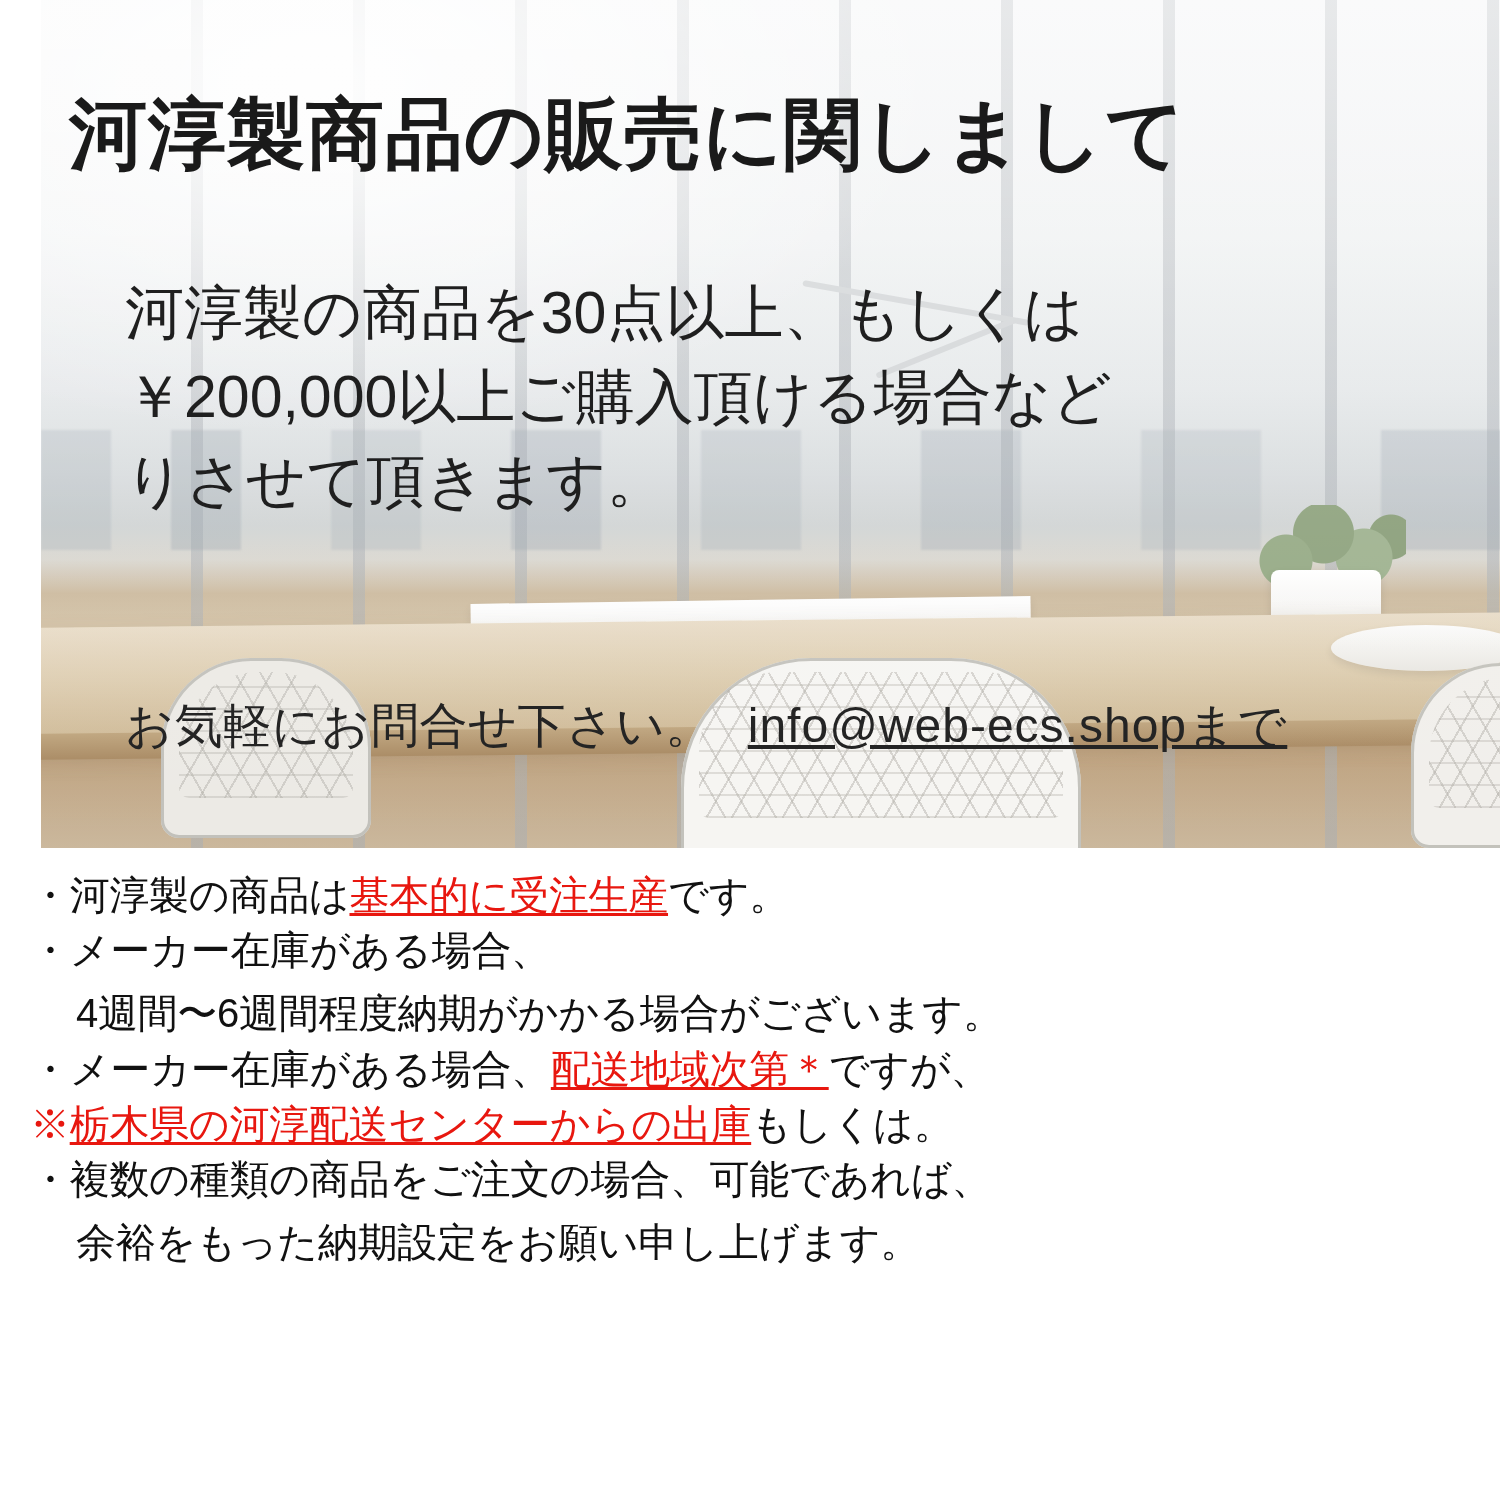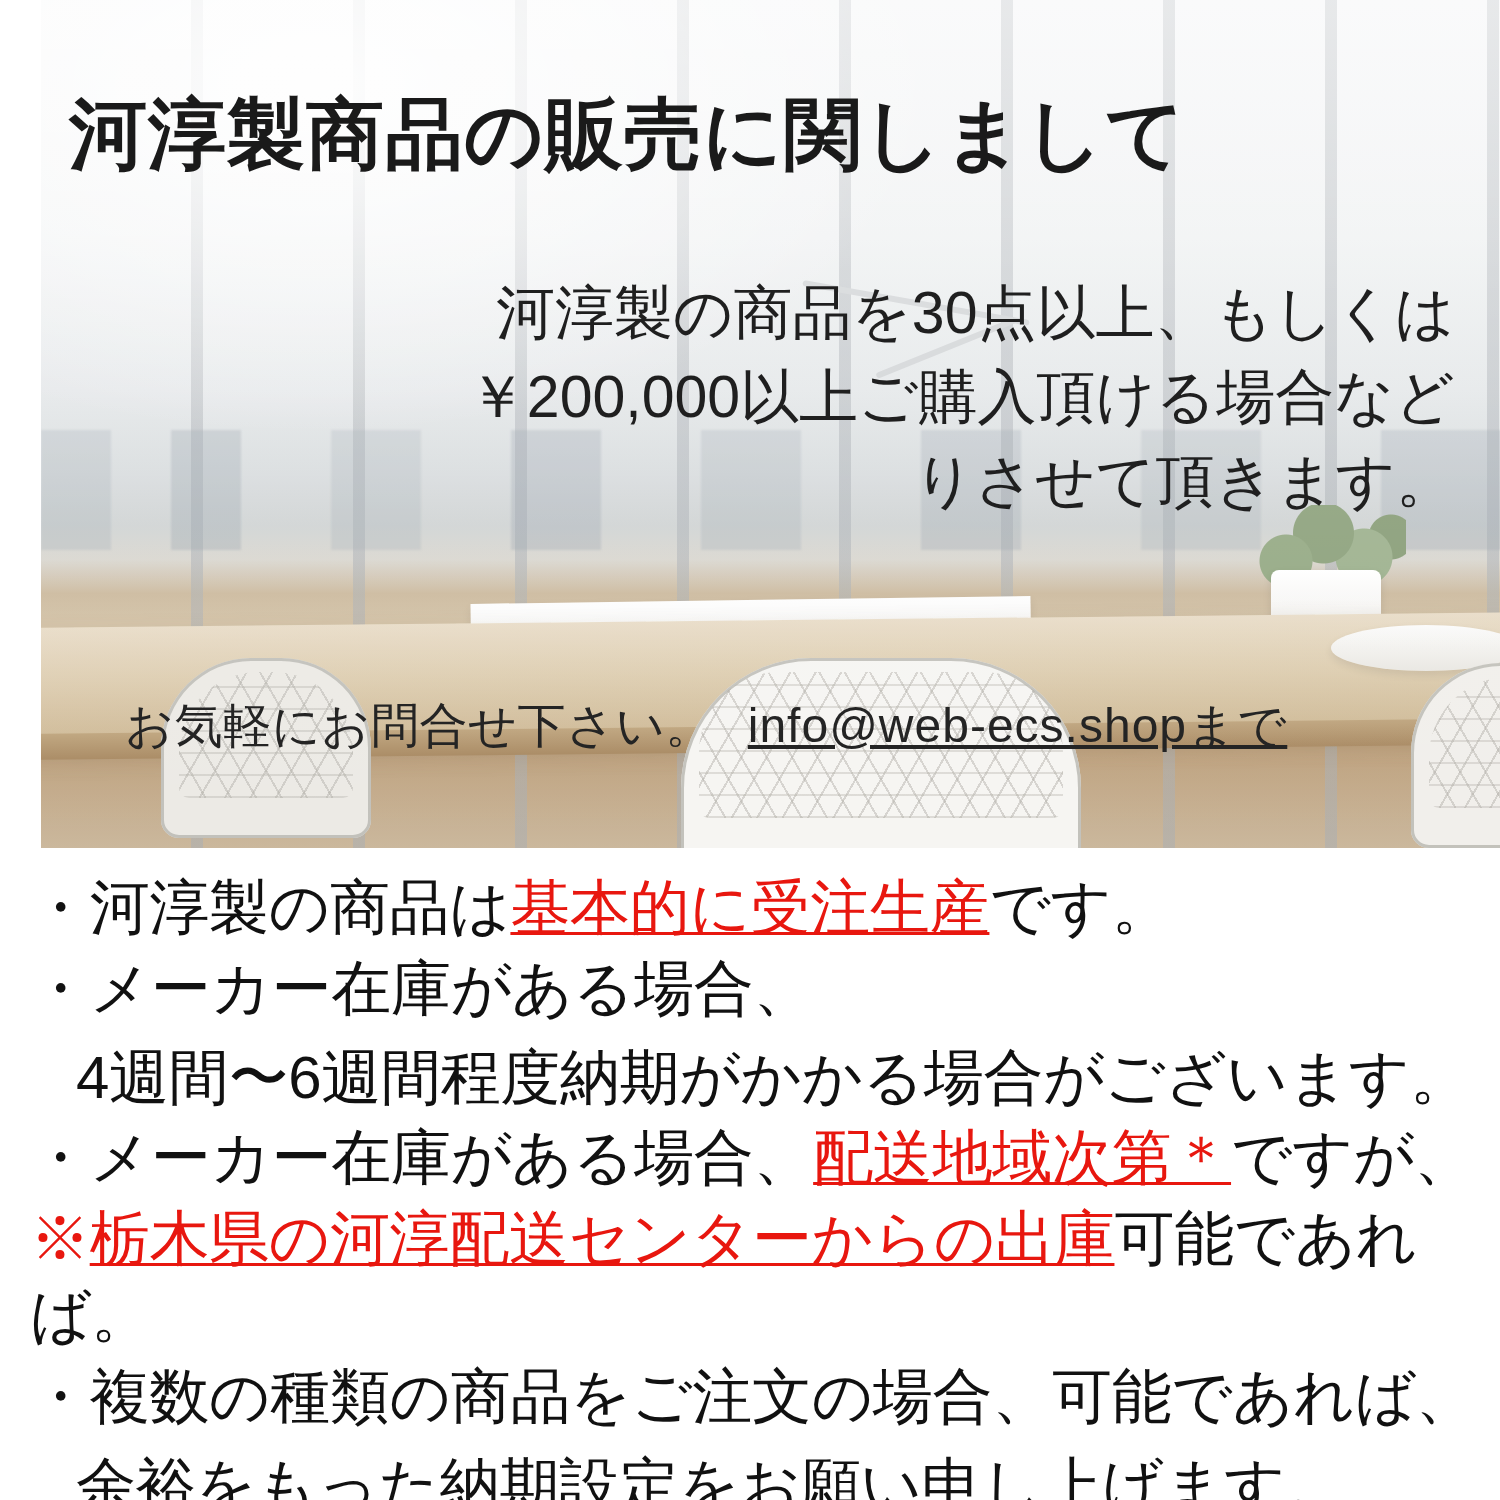--- a/index.html
+++ b/index.html
@@ -199,21 +199,20 @@
   }
   .hero-body {
     position: absolute;
     left: 84px;
     top: 272px;
     width: 1330px;
     font-size: 59px;
     line-height: 1.42;
     color: #1f1f1f;
     font-weight: 400;
-    text-align: right;
   }
   .hero-contact {
     position: absolute;
     left: 84px;
     top: 694px;
     width: 1360px;
     font-size: 48px;
     color: #242424;
     letter-spacing: 0.5px;
     white-space: nowrap;
@@ -230,21 +229,21 @@
     left: 0;
     top: 848px;
     width: 1500px;
     height: 652px;
     background: #ffffff;
     padding: 22px 0 0 0;
     box-sizing: border-box;
   }
   .note {
     display: block;
-    font-size: 60px;
+    font-size: 40px;
     line-height: 1.28;
     color: #111111;
     padding: 0 18px 0 30px;
     margin-bottom: 4px;
     letter-spacing: -0.3px;
   }
   .note .ind {
     display: block;
     padding-left: 46px;
     margin-top: 12px;
@@ -315,21 +314,21 @@
     <div class="note">
       <span>・</span><span>メーカー在庫がある場合、</span>
       <span class="ind">4週間〜6週間程度納期がかかる場合がございます。</span>
     </div>
 
     <div class="note">
       <span>・</span><span>メーカー在庫がある場合、</span><span class="hl">配送地域次第＊</span><span>ですが、</span>
     </div>
 
     <div class="note note-red">
-      <span>※</span><span class="hl">栃木県の河淳配送センターからの出庫</span><span class="plain">可能であれば。</span>
+      <span>※</span><span class="hl">栃木県の河淳配送センターからの出庫</span><span class="plain">もしくは。</span>
     </div>
 
     <div class="note">
       <span>・</span><span>複数の種類の商品をご注文の場合、可能であれば、</span>
       <span class="ind">余裕をもった納期設定をお願い申し上げます。</span>
     </div>
 
   </div>
 </div>
 

